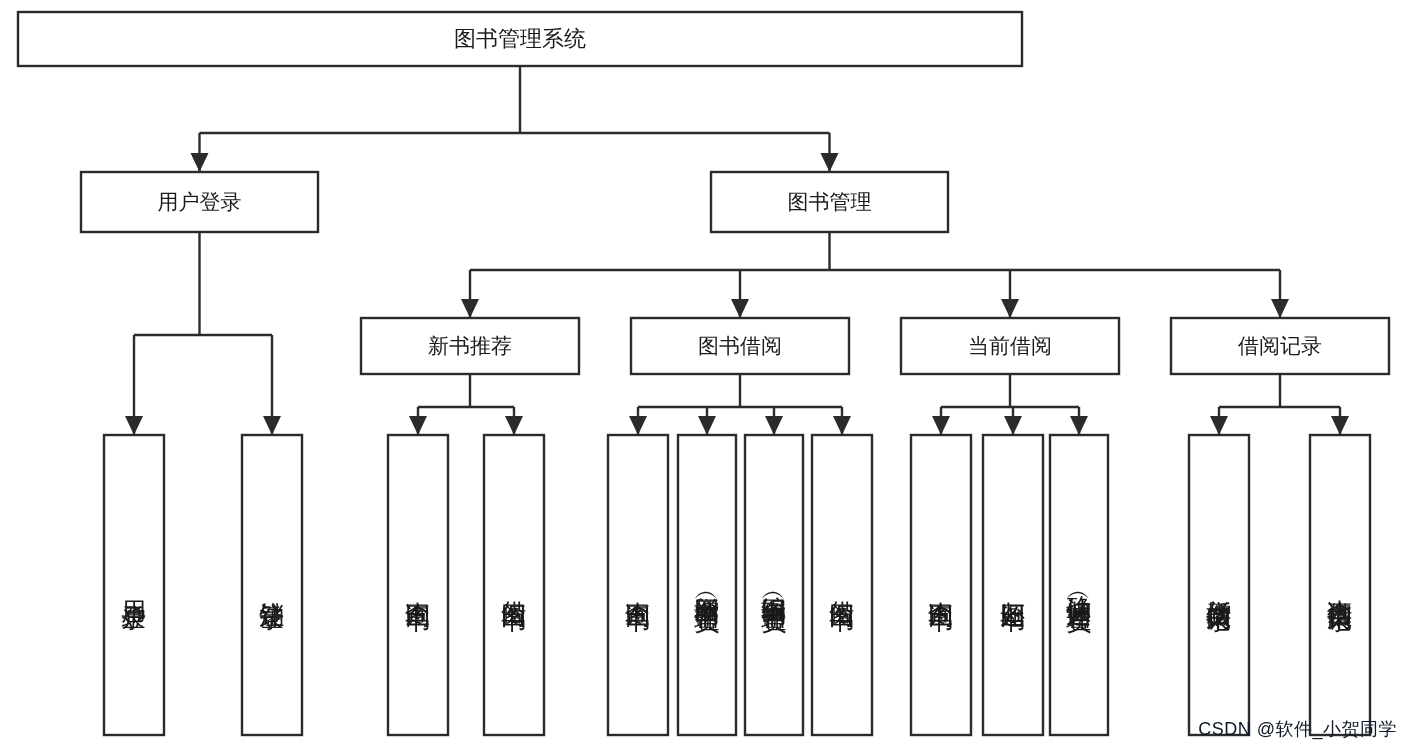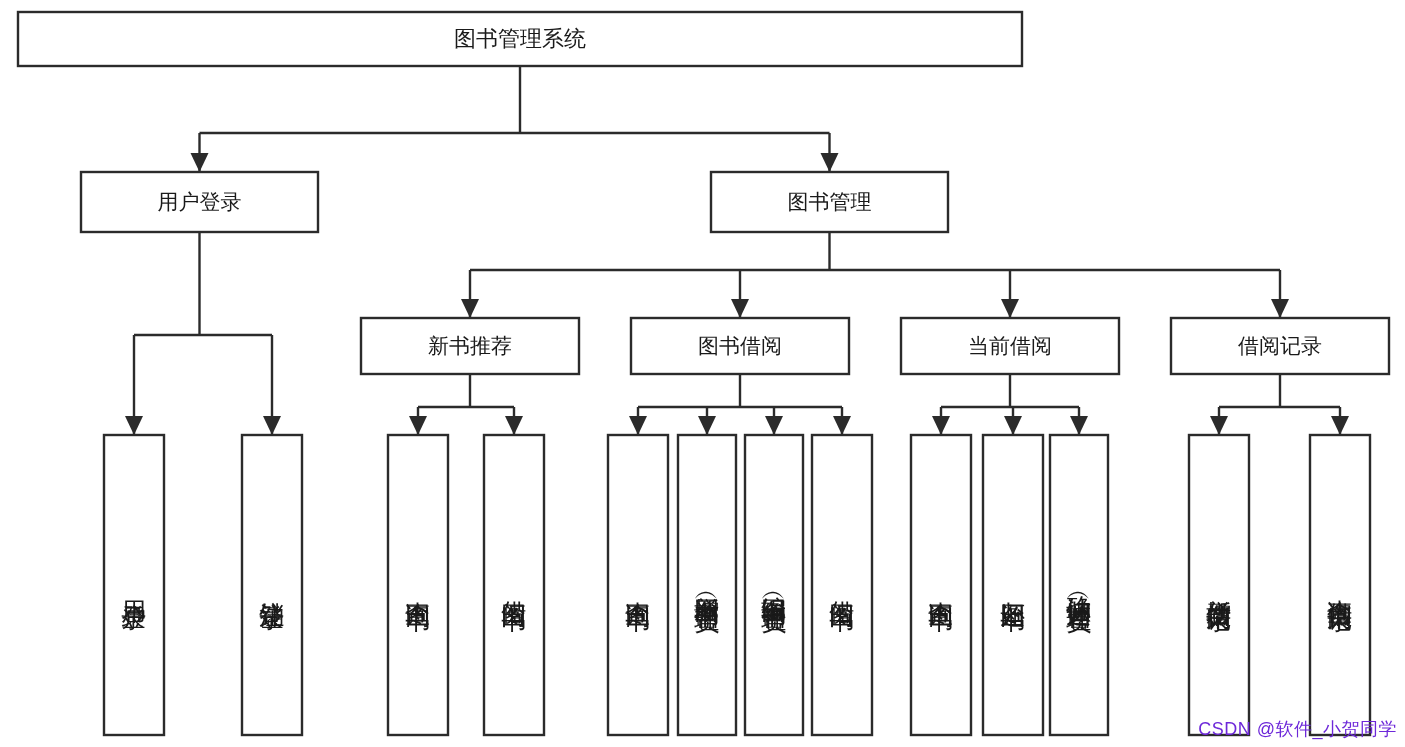--- a/index.html
+++ b/index.html
@@ -70,21 +70,21 @@
     text-align: center;
     white-space: nowrap;
     pointer-events: none;
   }
   .watermark {
     position: absolute;
     right: 8px;
     bottom: 6px;
     font-family: "Liberation Sans", "DejaVu Sans", sans-serif;
     font-size: 18px;
-    color: #6d28d9;
+    color: #0f172a;
     letter-spacing: 0.5px;
     white-space: nowrap;
   }
 </style>
 </head>
 <body>
 
 <div id="diagram-root">
 
   <svg id="tree-svg" viewBox="0 0 1405 747">

